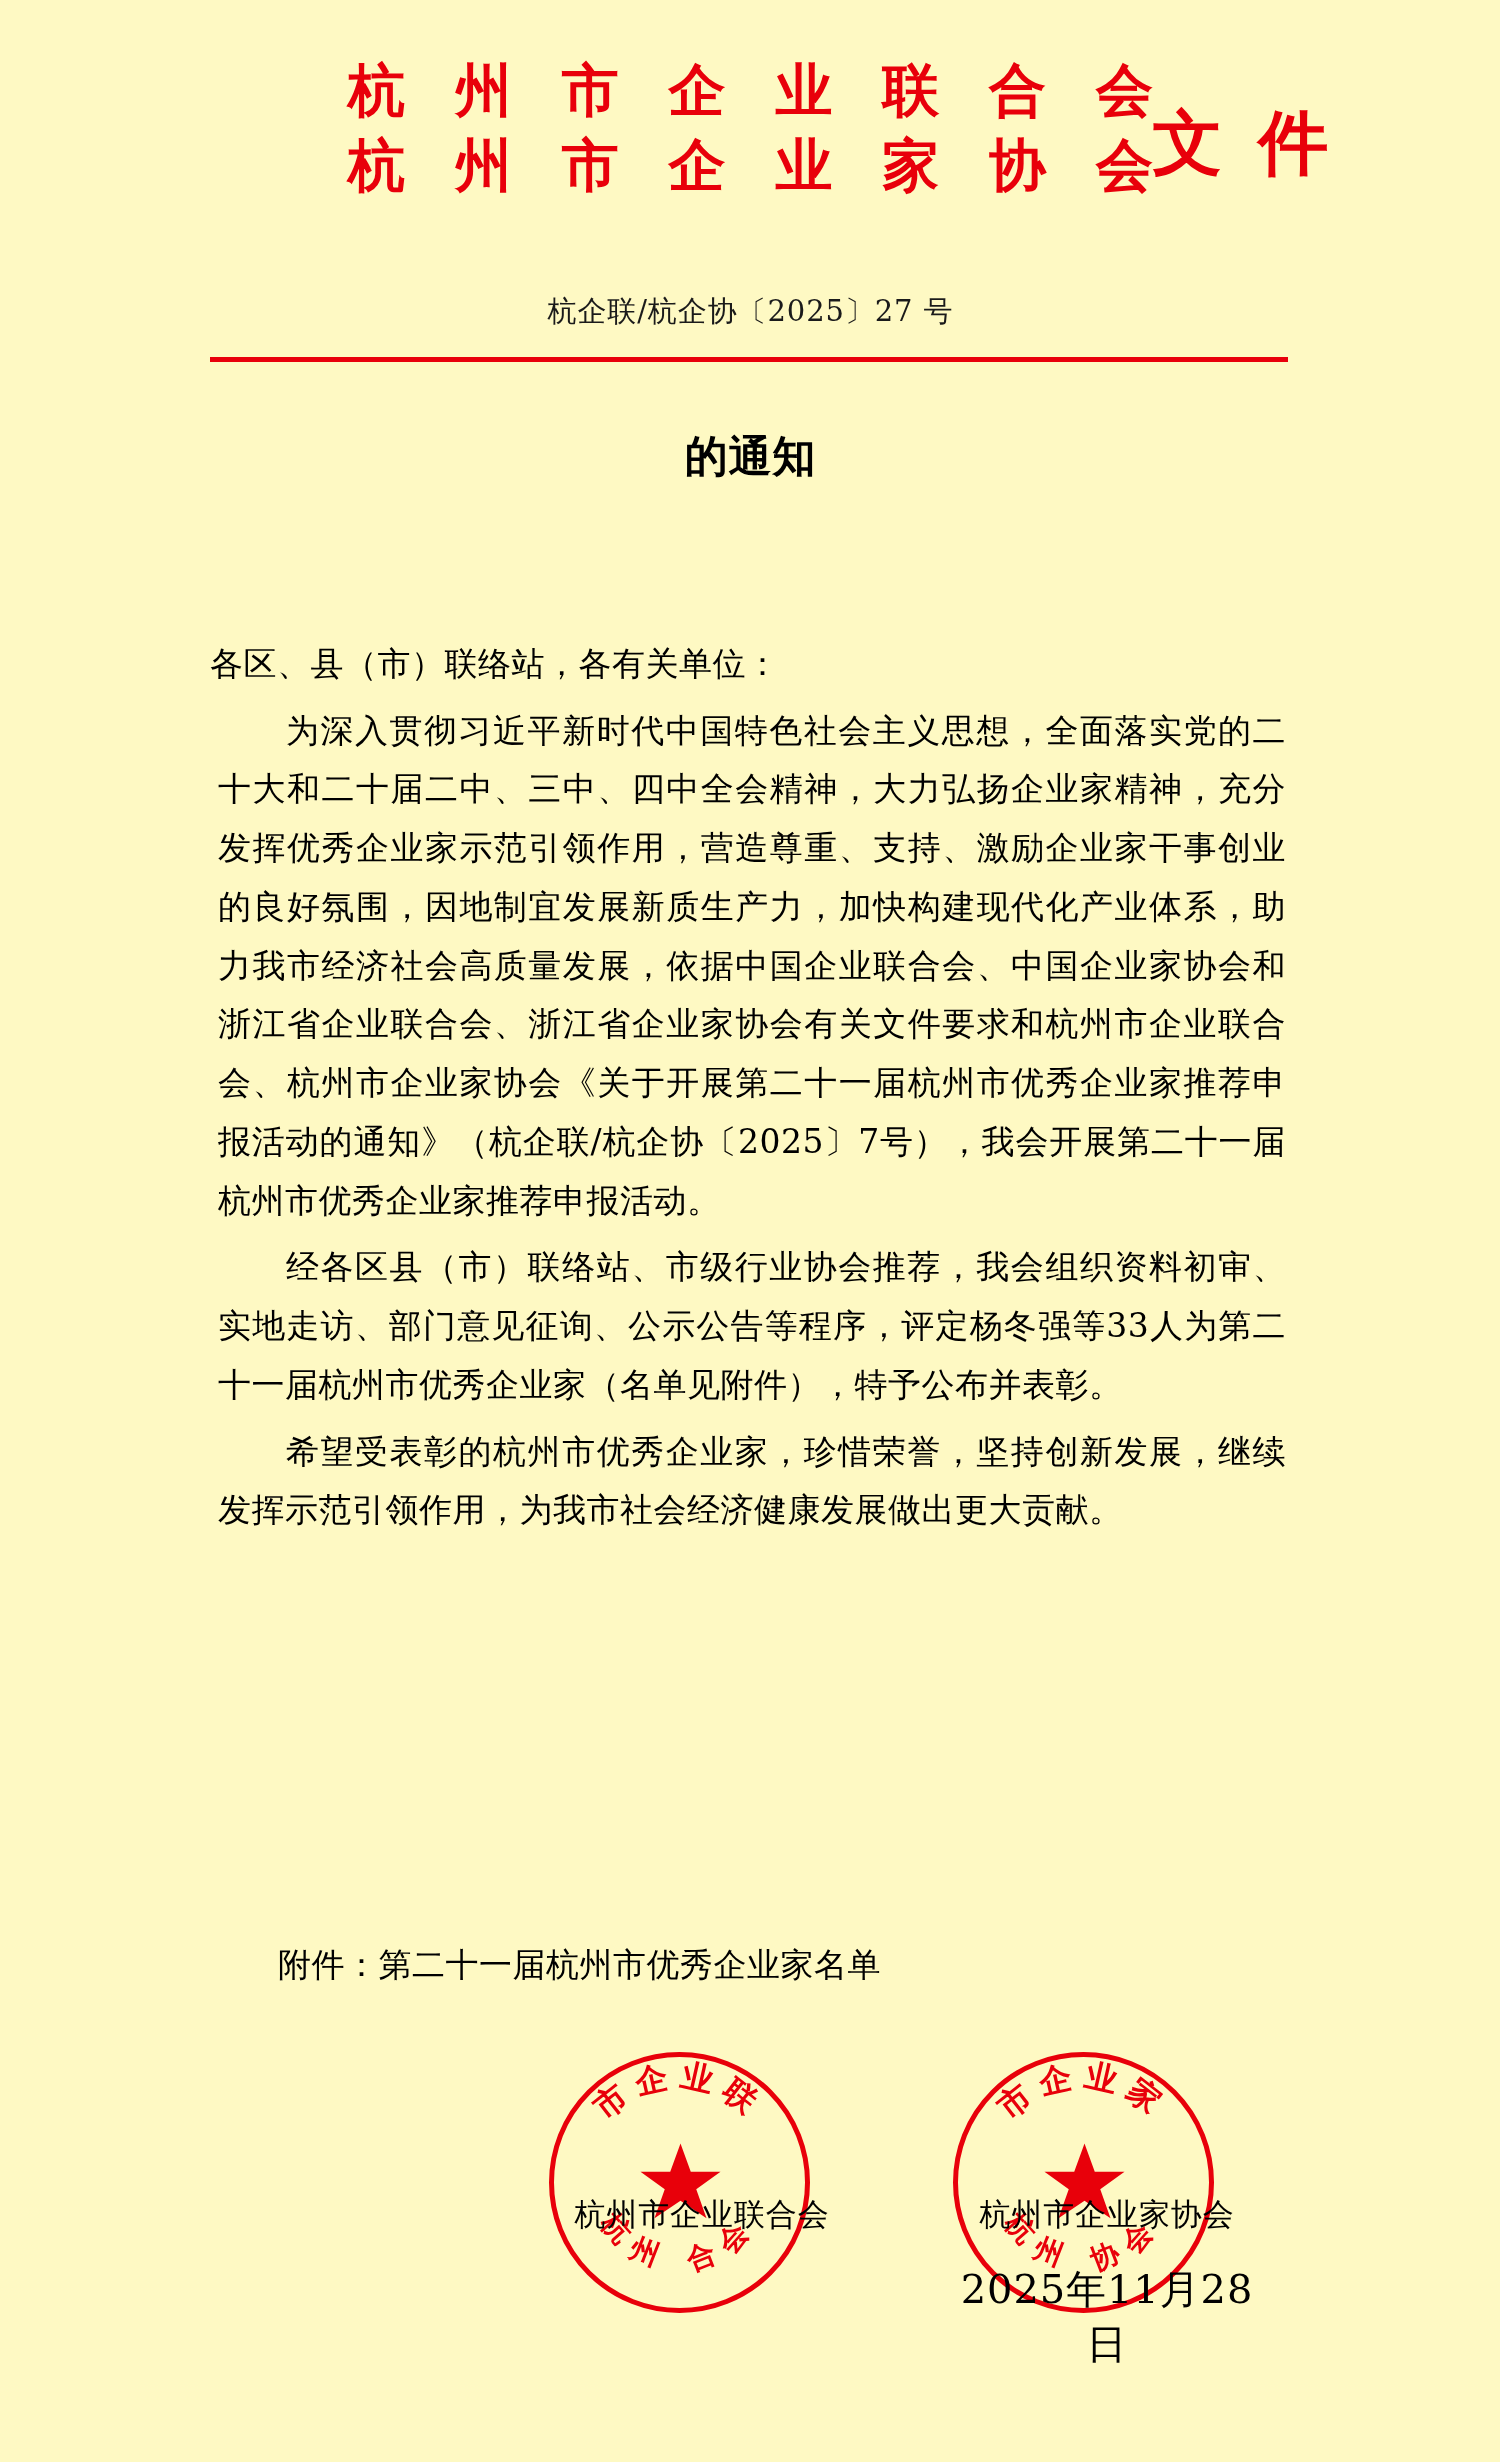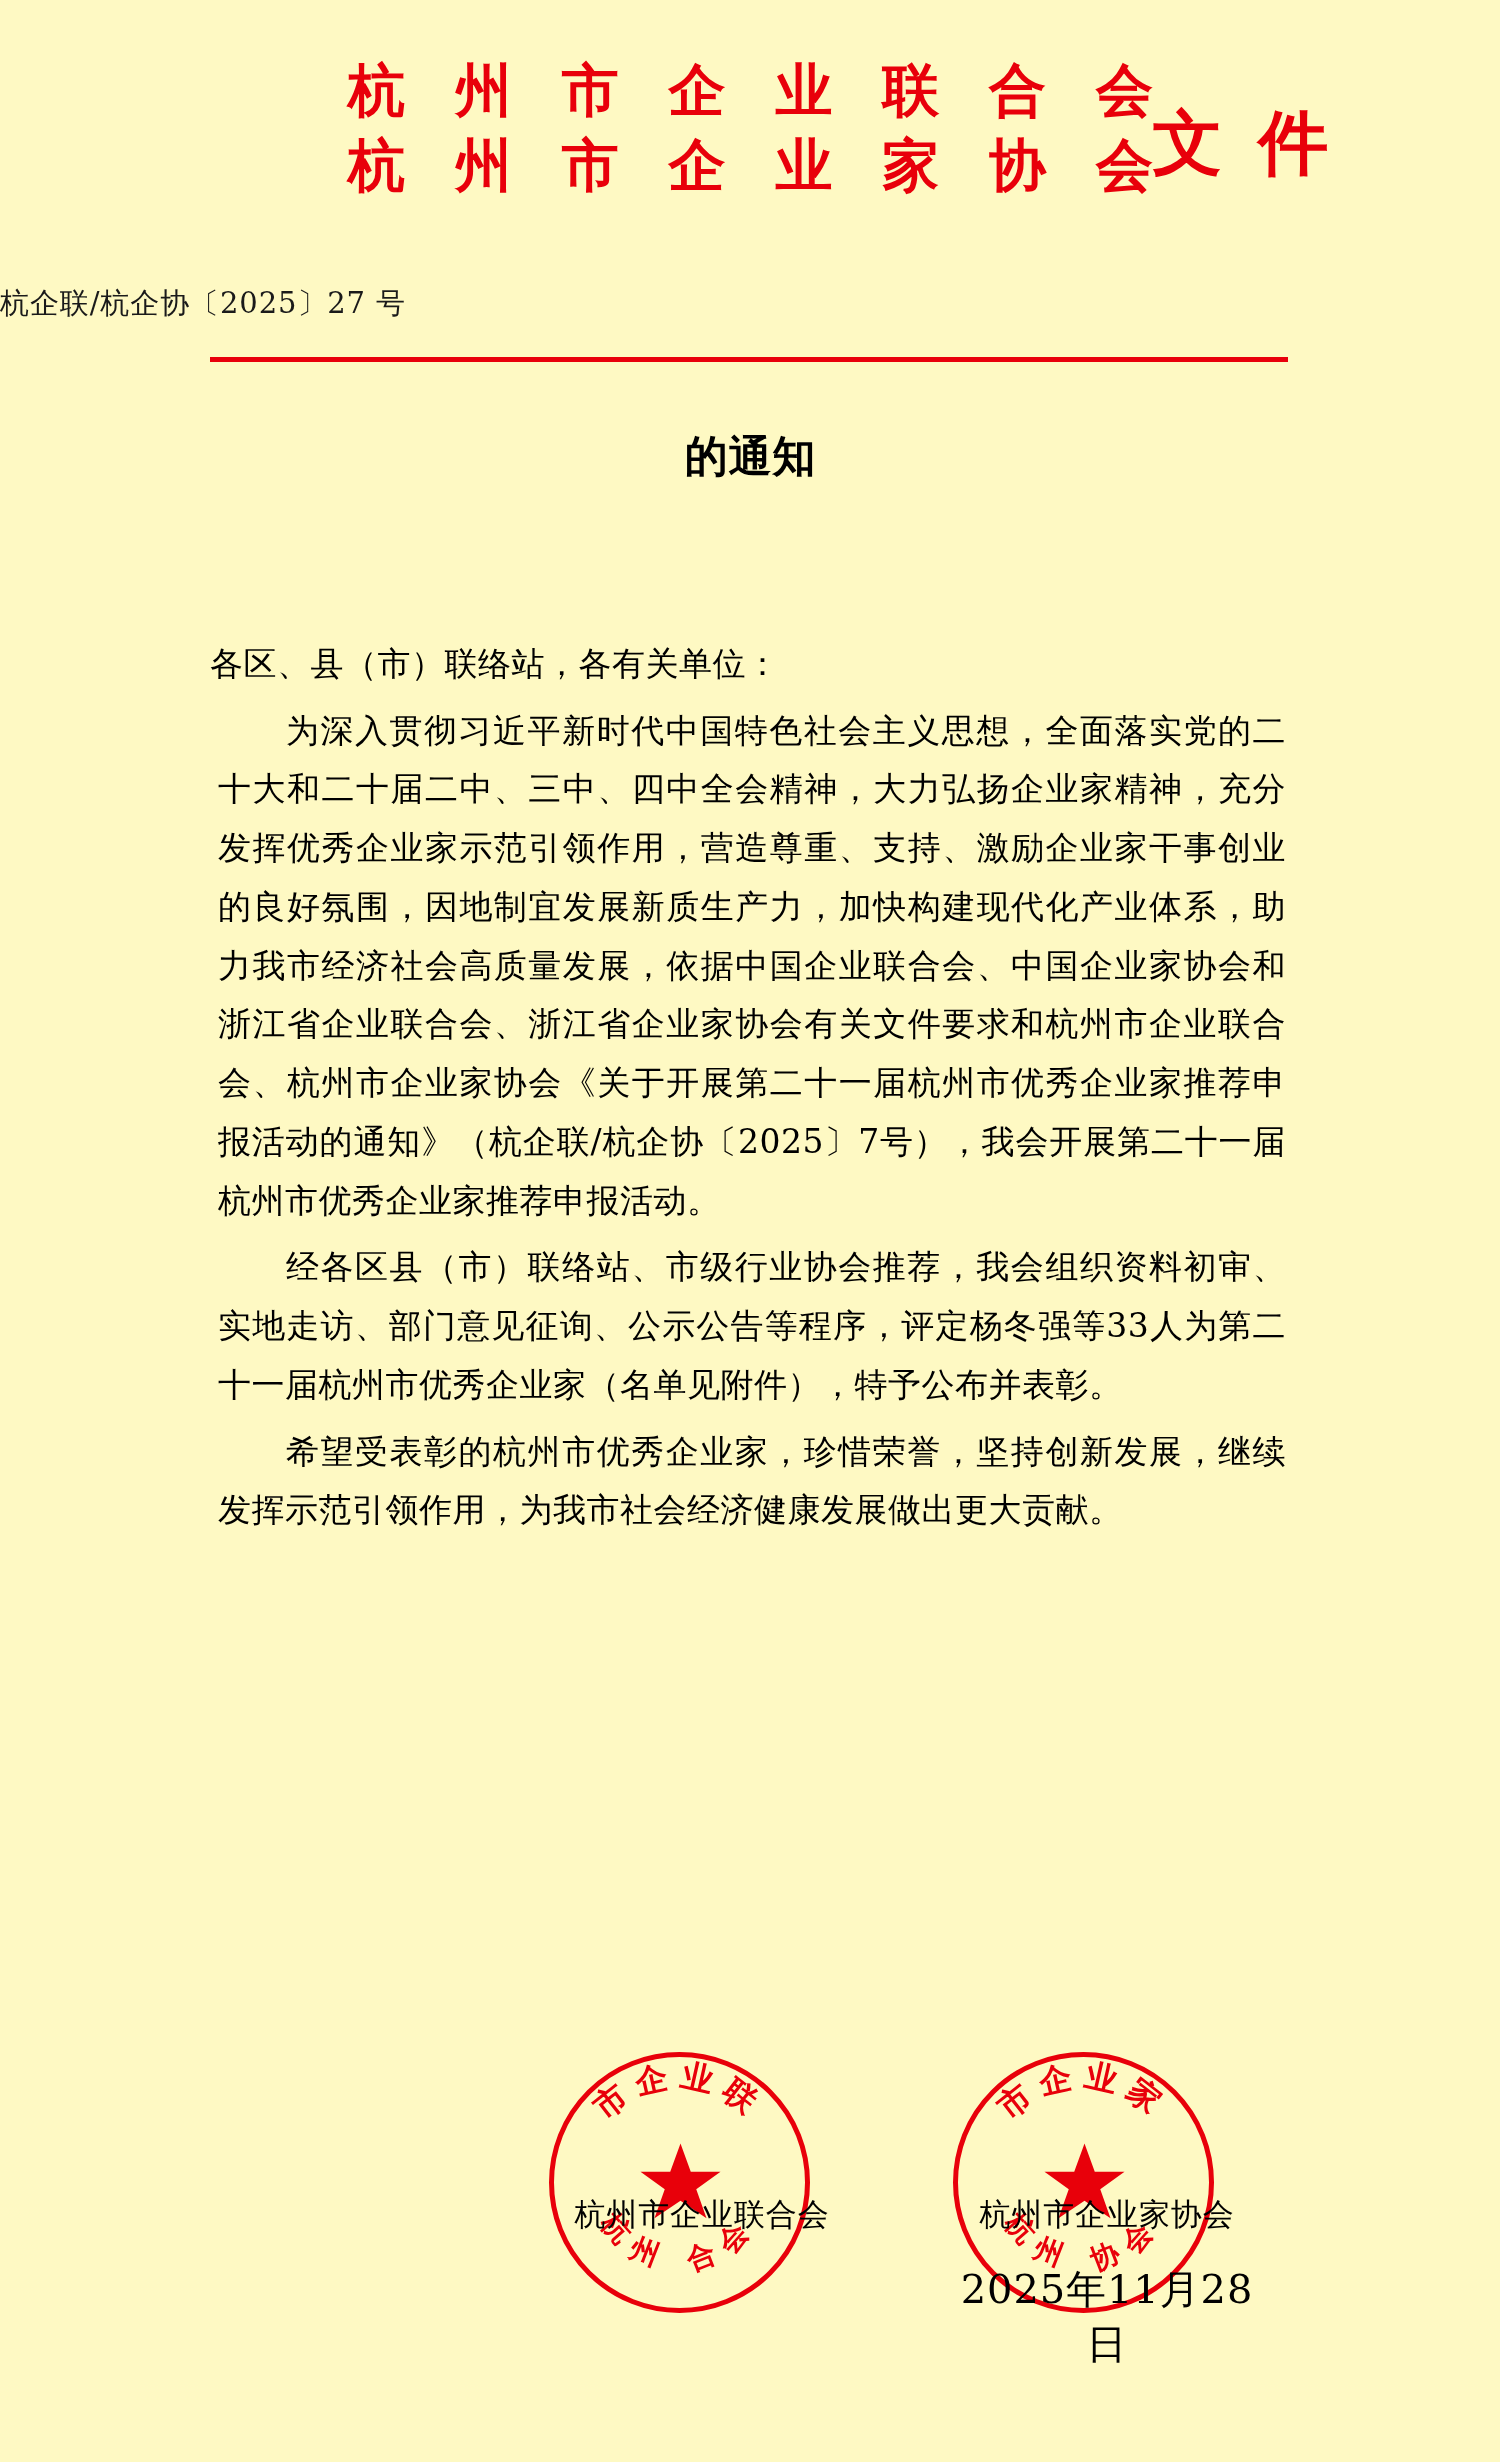--- a/index.html
+++ b/index.html
@@ -51,22 +51,23 @@
     font-family: "DejaVu Serif", serif;
     font-weight: bold;
     font-size: 70px;
     letter-spacing: 5.7px;
     white-space: nowrap;
   }
 
   .doc-number {
     position: absolute;
     left: 0;
-    top: 284px;
+    top: 292px;
     width: 1501px;
+    text-align: center;
     font-size: 29px;
     color: #1a1a1a;
     letter-spacing: 0.9px;
     font-family: "DejaVu Serif", serif;
   }
 
   .red-rule {
     position: absolute;
     left: 210px;
     top: 357px;
@@ -196,20 +197,21 @@
     <div>的通知</div>
   </div>
 
   <div class="body-block">
     <p class="salutation">各区、县（市）联络站，各有关单位：</p>
     <p class="para">为深入贯彻习近平新时代中国特色社会主义思想，全面落实党的二十大和二十届二中、三中、四中全会精神，大力弘扬企业家精神，充分发挥优秀企业家示范引领作用，营造尊重、支持、激励企业家干事创业的良好氛围，因地制宜发展新质生产力，加快构建现代化产业体系，助力我市经济社会高质量发展，依据中国企业联合会、中国企业家协会和浙江省企业联合会、浙江省企业家协会有关文件要求和杭州市企业联合会、杭州市企业家协会《关于开展第二十一届杭州市优秀企业家推荐申报活动的通知》（杭企联/杭企协〔2025〕7号），我会开展第二十一届杭州市优秀企业家推荐申报活动。</p>
     <p class="para">经各区县（市）联络站、市级行业协会推荐，我会组织资料初审、实地走访、部门意见征询、公示公告等程序，评定杨冬强等33人为第二十一届杭州市优秀企业家（名单见附件），特予公布并表彰。</p>
     <p class="para">希望受表彰的杭州市优秀企业家，珍惜荣誉，坚持创新发展，继续发挥示范引领作用，为我市社会经济健康发展做出更大贡献。</p>
   </div>
 
+  <div class="attachment-line">附件：第二十一届杭州市优秀企业家名单</div>
 
   <div class="sign-area">
 
     <div class="seal one">
       <svg class="seal-svg" width="250" height="250" viewBox="0 0 264 264">
         <defs>
           <path id="arcTopL" d="M 32,132 A 100,100 0 0 1 232,132"></path>
           <path id="arcBotL" d="M 40,132 A 92,92 0 0 0 224,132"></path>
         </defs>
         <text font-family="DejaVu Serif, serif" font-size="34" font-weight="bold" fill="#e8000a" letter-spacing="10">

